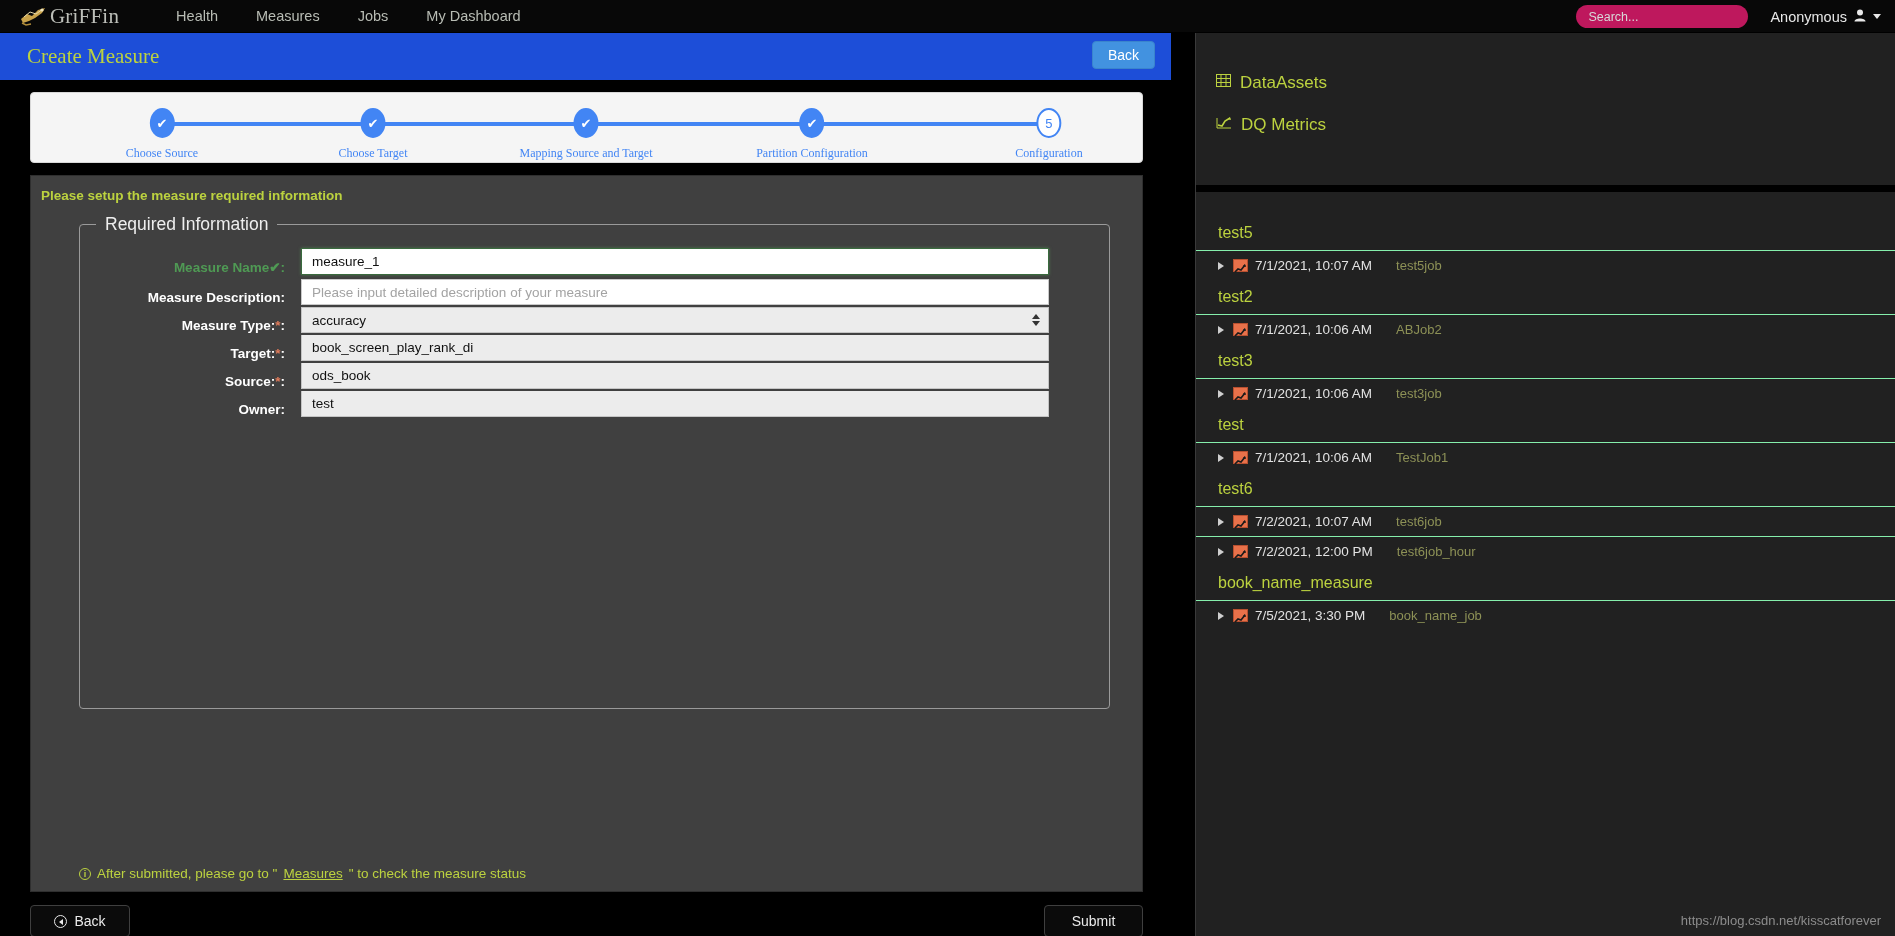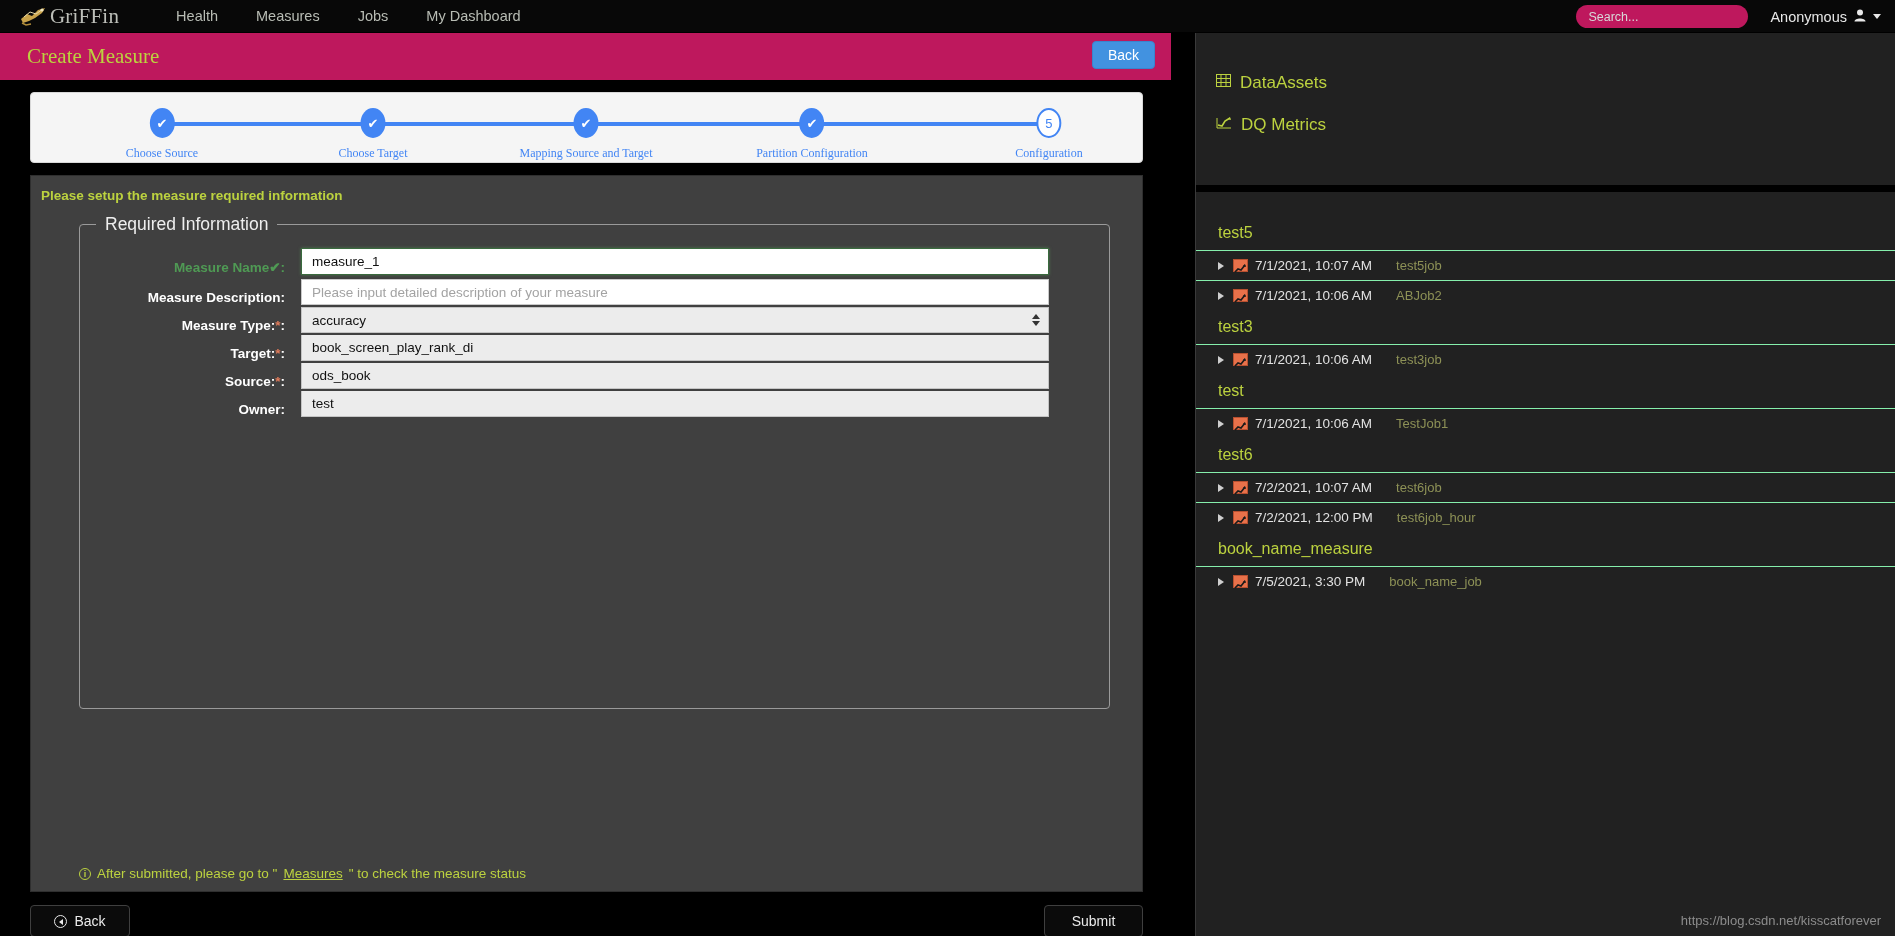--- a/index.html
+++ b/index.html
@@ -72,21 +72,21 @@
     display: inline-block;
   }
 
   
   .layout { display: flex; height: 903px; }
   .content-col { width: 1171px; position: relative; background:#000; }
   .divider-col { width: 24px; background: #000; }
 
   
   .page-head {
-    height: 47px; background: #be185d;
+    height: 47px; background: #1d4ed8;
     display: flex; align-items: center;
     position: relative;
   }
   .page-title {
     color: #bcd23f; font-size: 21px;
     margin-left: 27px; font-weight: 400;
     font-family: "Liberation Serif", serif;
   }
   .btn-back-top {
     position: absolute; right: 16px; top: 8px;
@@ -563,20 +563,21 @@
         <span class="chart-ico">
           <svg width="13" height="11" viewBox="0 0 13 11">
               <polyline points="1,9 4,6 7,7 11,2" stroke="#1a1a1a" stroke-width="1.6" fill="none"></polyline>
               <polygon points="11,1 12,4 8.6,3.2" fill="#1a1a1a"></polygon>
             </svg>
         </span>
         <span class="sb-date">7/1/2021, 10:07 AM</span>
         <span class="sb-job">test5job</span>
       </div>
 
+      <div class="sb-group-title">test2</div>
       <div class="sb-row">
         <span class="sb-caret"></span>
         <span class="chart-ico">
           <svg width="13" height="11" viewBox="0 0 13 11">
               <polyline points="1,9 4,6 7,7 11,2" stroke="#1a1a1a" stroke-width="1.6" fill="none"></polyline>
               <polygon points="11,1 12,4 8.6,3.2" fill="#1a1a1a"></polygon>
             </svg>
         </span>
         <span class="sb-date">7/1/2021, 10:06 AM</span>
         <span class="sb-job">ABJob2</span>

